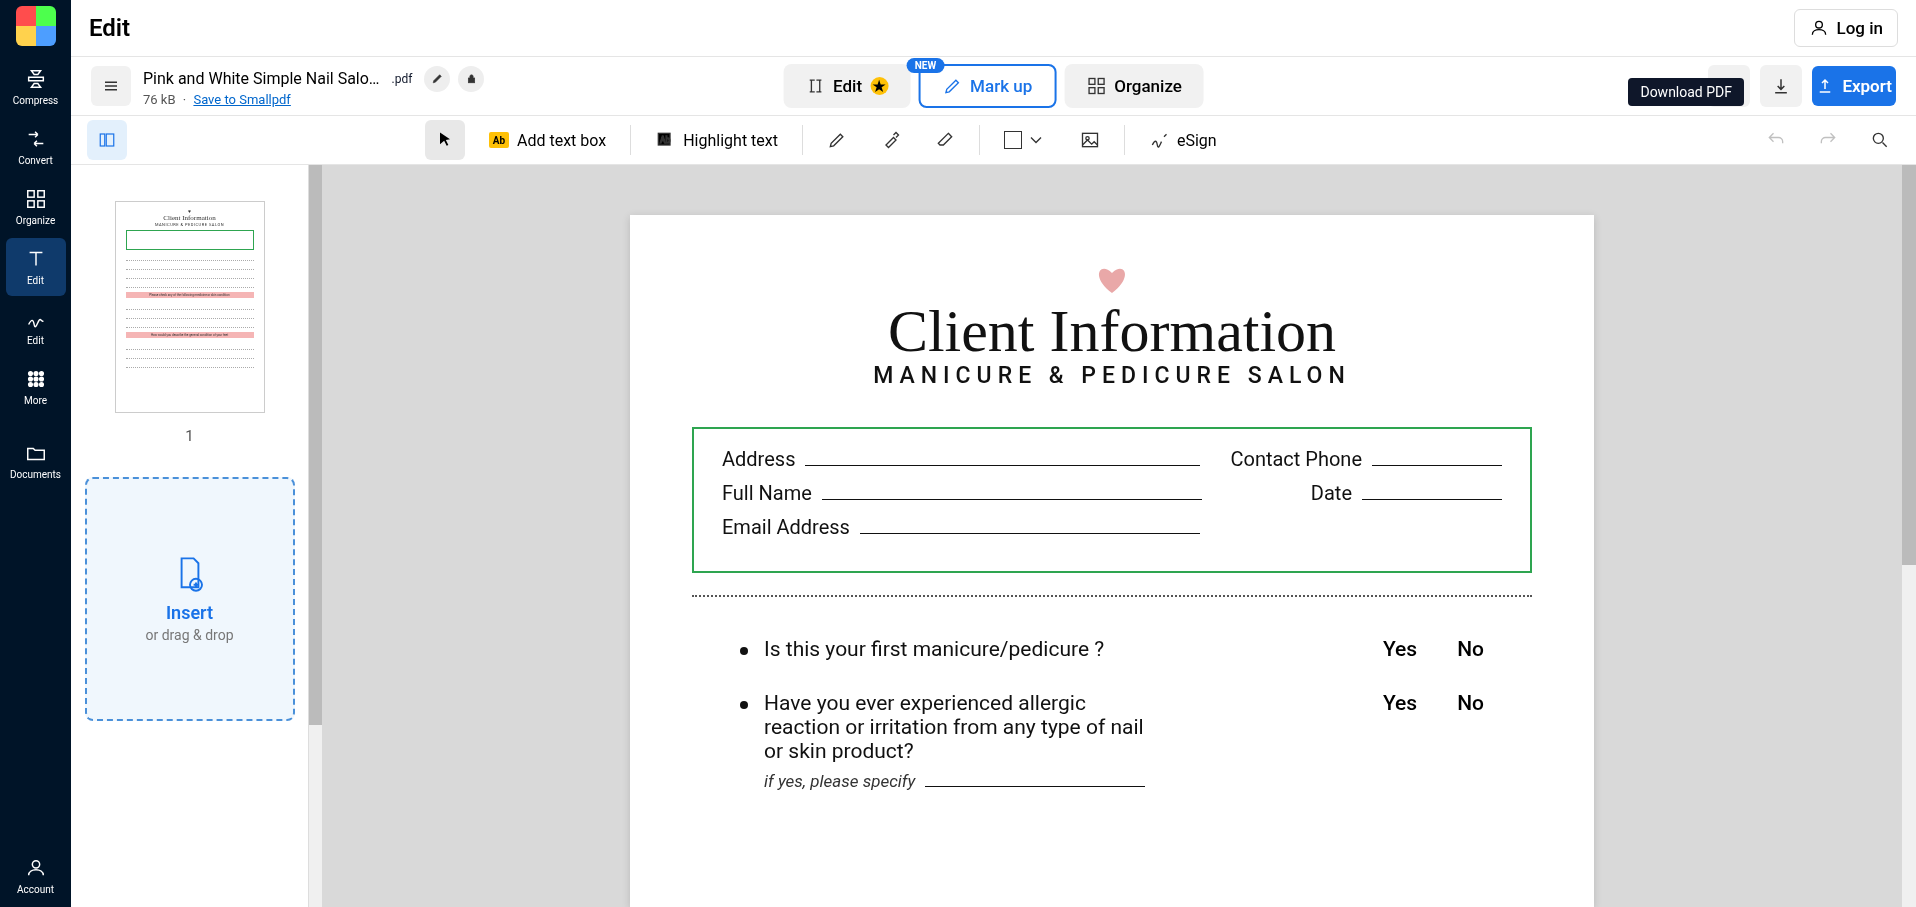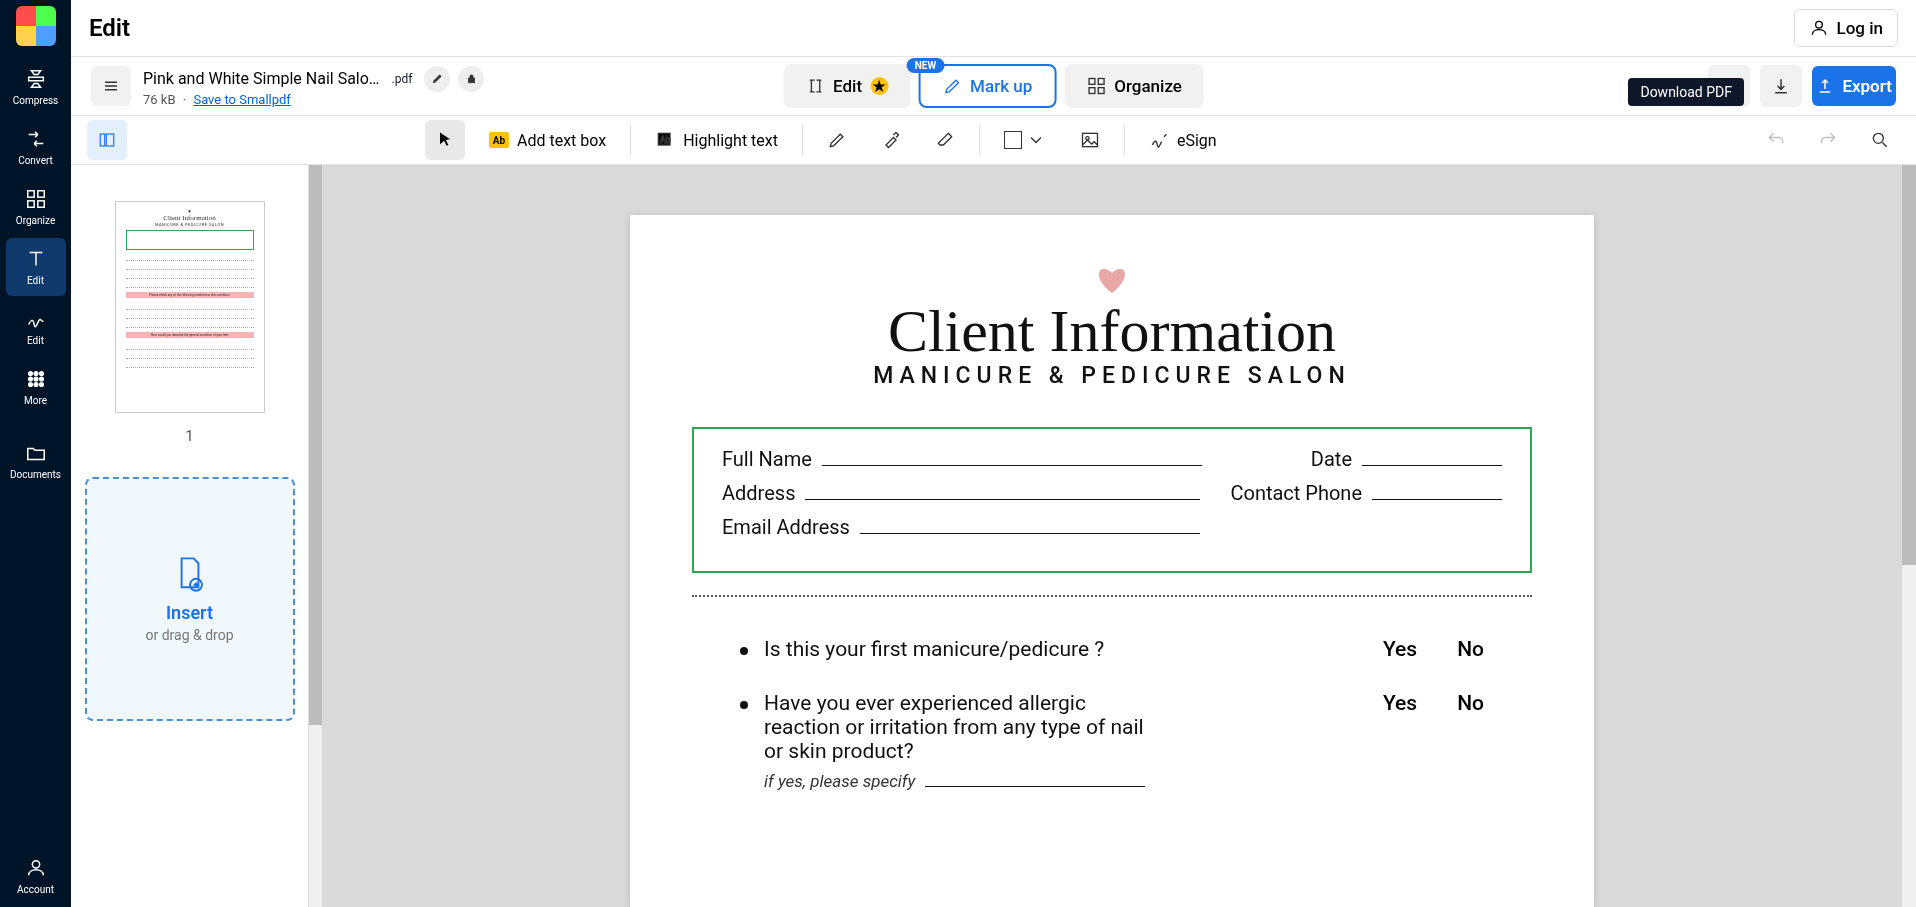--- a/index.html
+++ b/index.html
@@ -420,36 +420,36 @@
 
       <div class="viewer">
         <div class="page">
           <div class="heart"></div>
           <div class="doc-title">Client Information</div>
           <div class="doc-subtitle">MANICURE &amp; PEDICURE SALON</div>
 
           <div class="info-box">
             <div class="info-row">
               <div class="info-field">
+                  <label>Address</label>
+                  <span class="line" style="width:395px"></span>
+                </div>
+              <div class="info-field" style="margin-left:auto">
+                  <label>Contact Phone</label>
+                  <span class="line line-ml"></span>
+                </div>
+            </div>
+            <div class="info-row">
+              <div class="info-field">
                   <label>Full Name</label>
                   <span class="line line-lg"></span>
                 </div>
               <div class="info-field" style="margin-left:auto">
                   <label>Date</label>
                   <span class="line line-md"></span>
-                </div>
-            </div>
-            <div class="info-row">
-              <div class="info-field">
-                  <label>Address</label>
-                  <span class="line" style="width:395px"></span>
-                </div>
-              <div class="info-field" style="margin-left:auto">
-                  <label>Contact Phone</label>
-                  <span class="line line-ml"></span>
                 </div>
             </div>
             <div class="info-row">
               <div class="info-field">
                   <label>Email Address</label>
                   <span class="line line-sm"></span>
                 </div>
             </div>
           </div>
 

